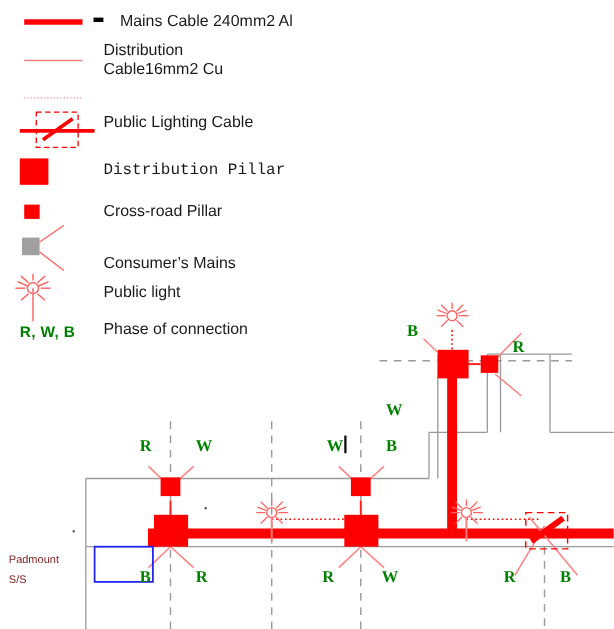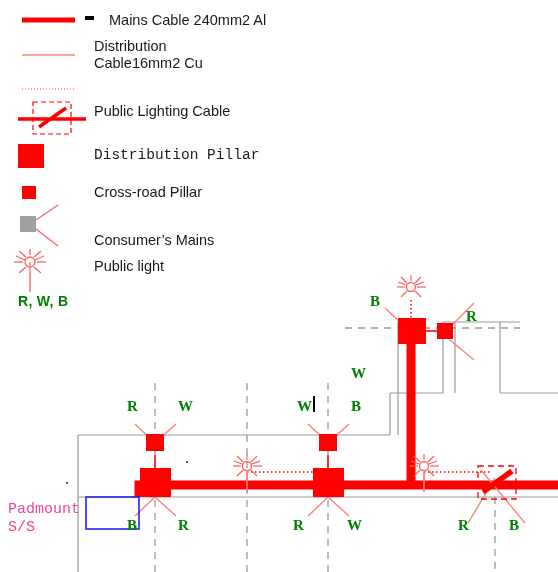--- a/index.html
+++ b/index.html
@@ -31,23 +31,23 @@
   svg{position:absolute;left:0;top:0;}
   .phase{
     position:absolute;
     font-family:"Liberation Serif",serif;
     font-size:15px;
     font-weight:bold;
     color:#008000;
   }
   .padlabel{
     position:absolute;
-    font-family:Liberation Mono, monospace;
-    font-size:15px;
-    color:#ec4899;
+    font-family:Liberation Sans, sans-serif;
+    font-size:10px;
+    color:#7f1d1d;
     line-height:18px;
     white-space:pre-line;
   }
   .caret{
     position:absolute;
     width:1.5px;height:16px;background:#000;
   }
 </style>
 </head>
 <body>
@@ -97,20 +97,21 @@
     <span class="rwb" style="left:18px;top:293px;">R, W, B</span>
 
     <span class="legend-label" style="left:109px;top:12px;">Mains Cable 240mm2 Al</span>
     <span class="legend-label" style="left:94px;top:38px;">Distribution
 Cable16mm2 Cu</span>
     <span class="legend-label" style="left:94px;top:79px;margin-top:24px;">Public Lighting Cable</span>
     <span class="legend-label" style="left:94px;top:147px;font-family:Liberation Mono, monospace;">Distribution Pillar</span>
     <span class="legend-label" style="left:94px;top:184px;text-align:right;">Cross-road Pillar</span>
     <span class="legend-label" style="left:94px;top:232px;">Consumer’s Mains</span>
     <span class="legend-label" style="left:94px;top:258px;">Public light</span>
+    <span class="legend-label" style="left:94px;top:292px;">Phase of connection</span>
   </div>
 
   <svg width="558" height="572">
 
     <g stroke="#9a9a9a" stroke-width="1.2" fill="none">
       <line x1="78" y1="435" x2="390" y2="435"></line>
       <line x1="390" y1="435" x2="390" y2="393"></line>
       <line x1="390" y1="393" x2="443" y2="393"></line>
       <line x1="443" y1="393" x2="443" y2="322"></line>
       <line x1="443" y1="322" x2="520" y2="322"></line>

